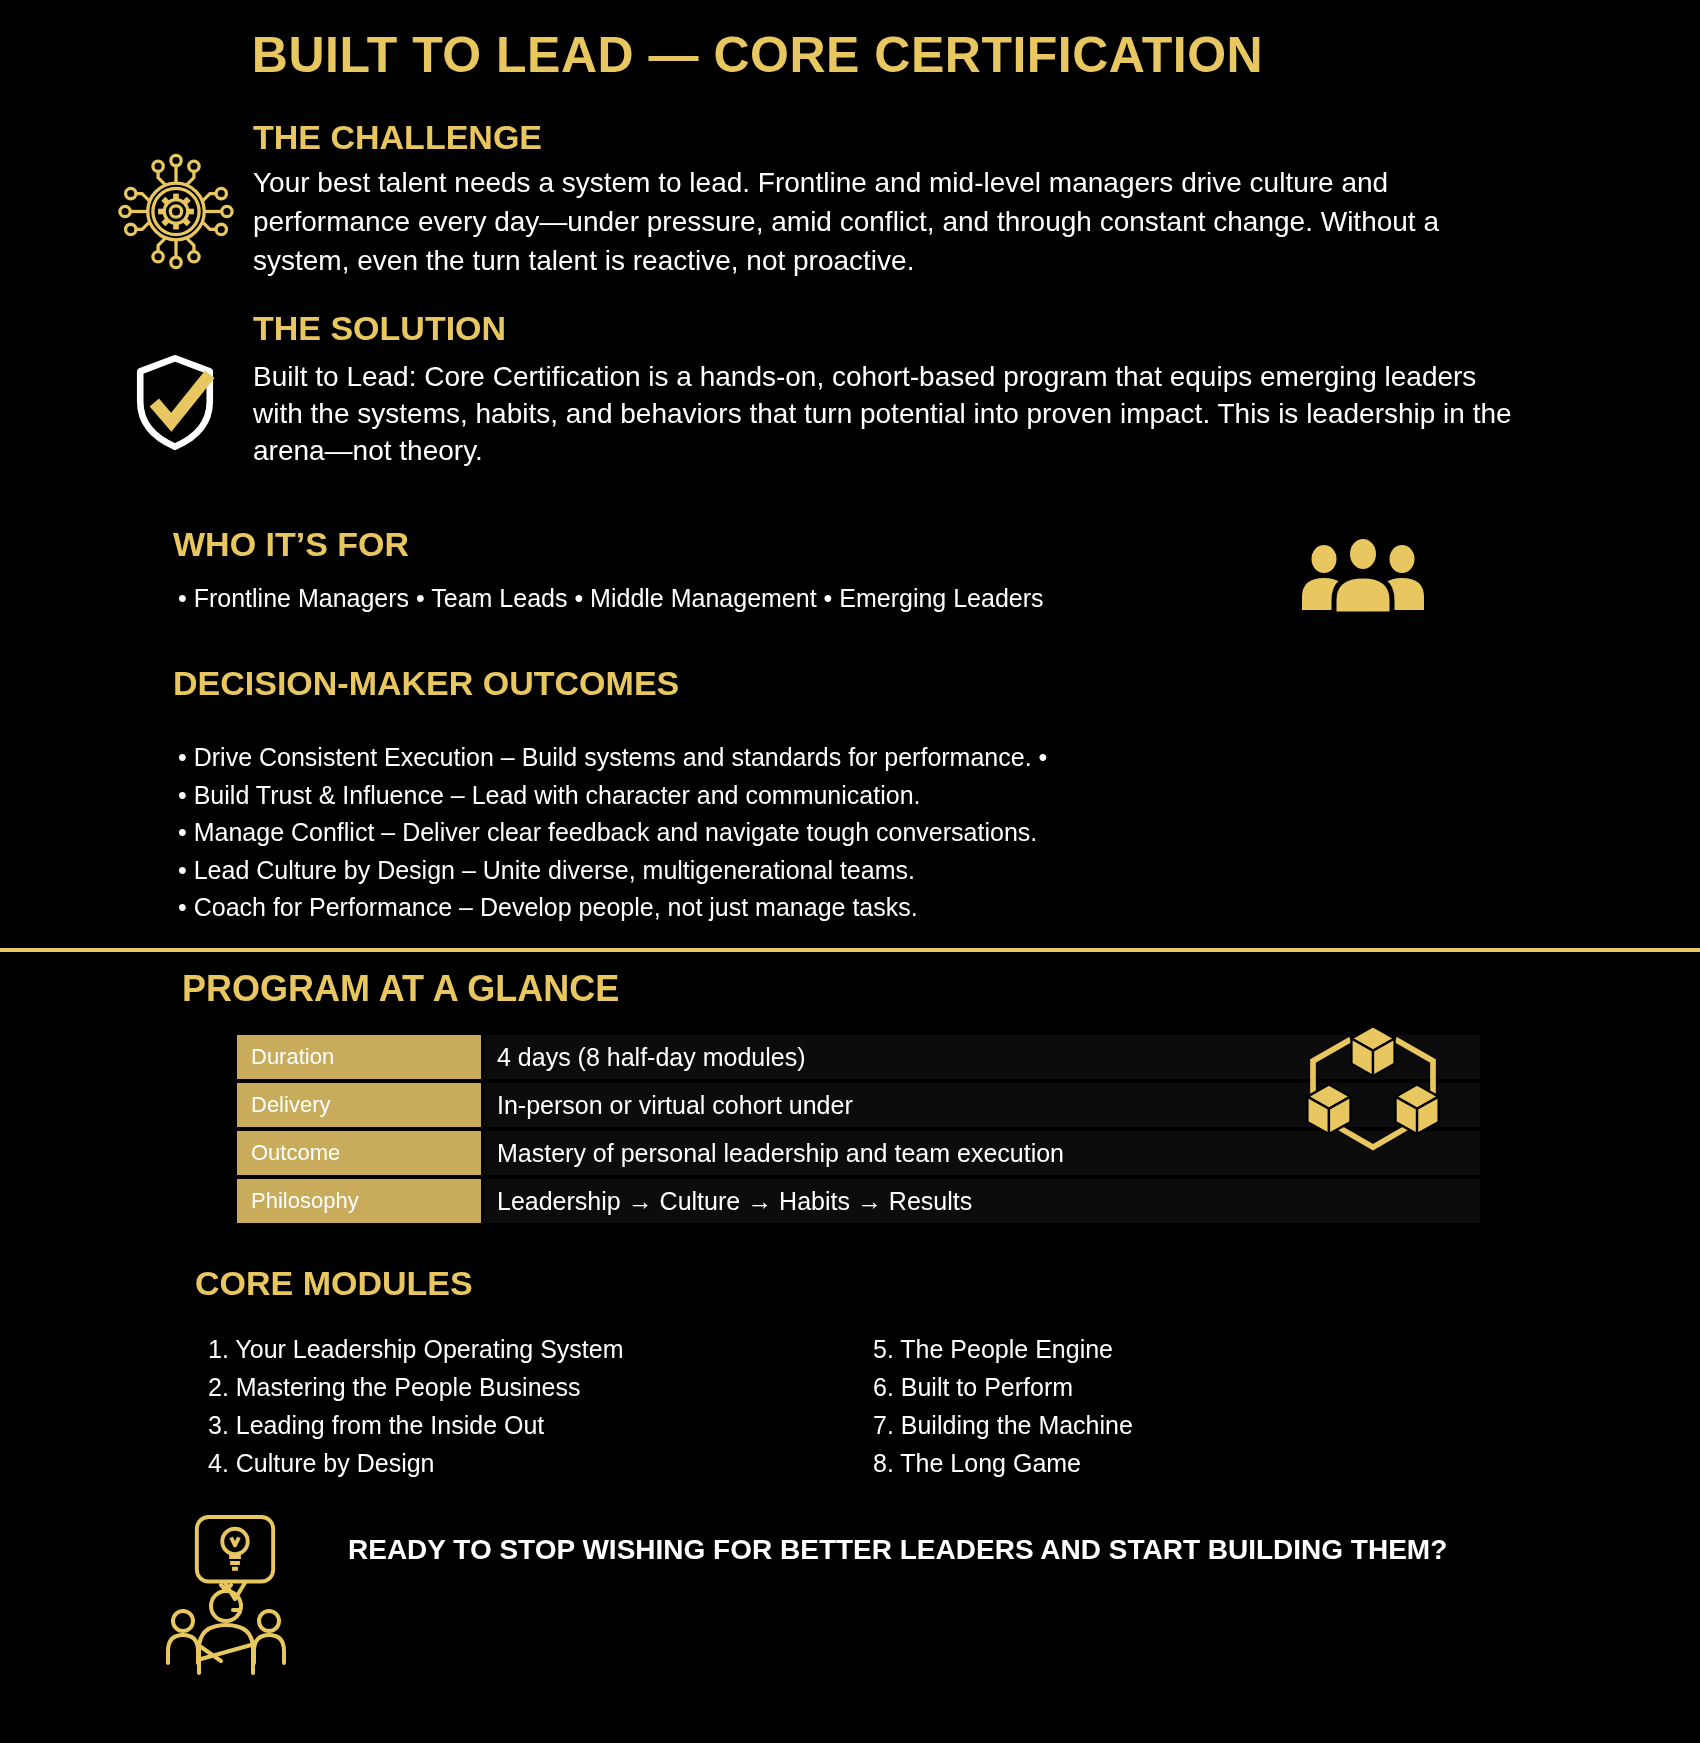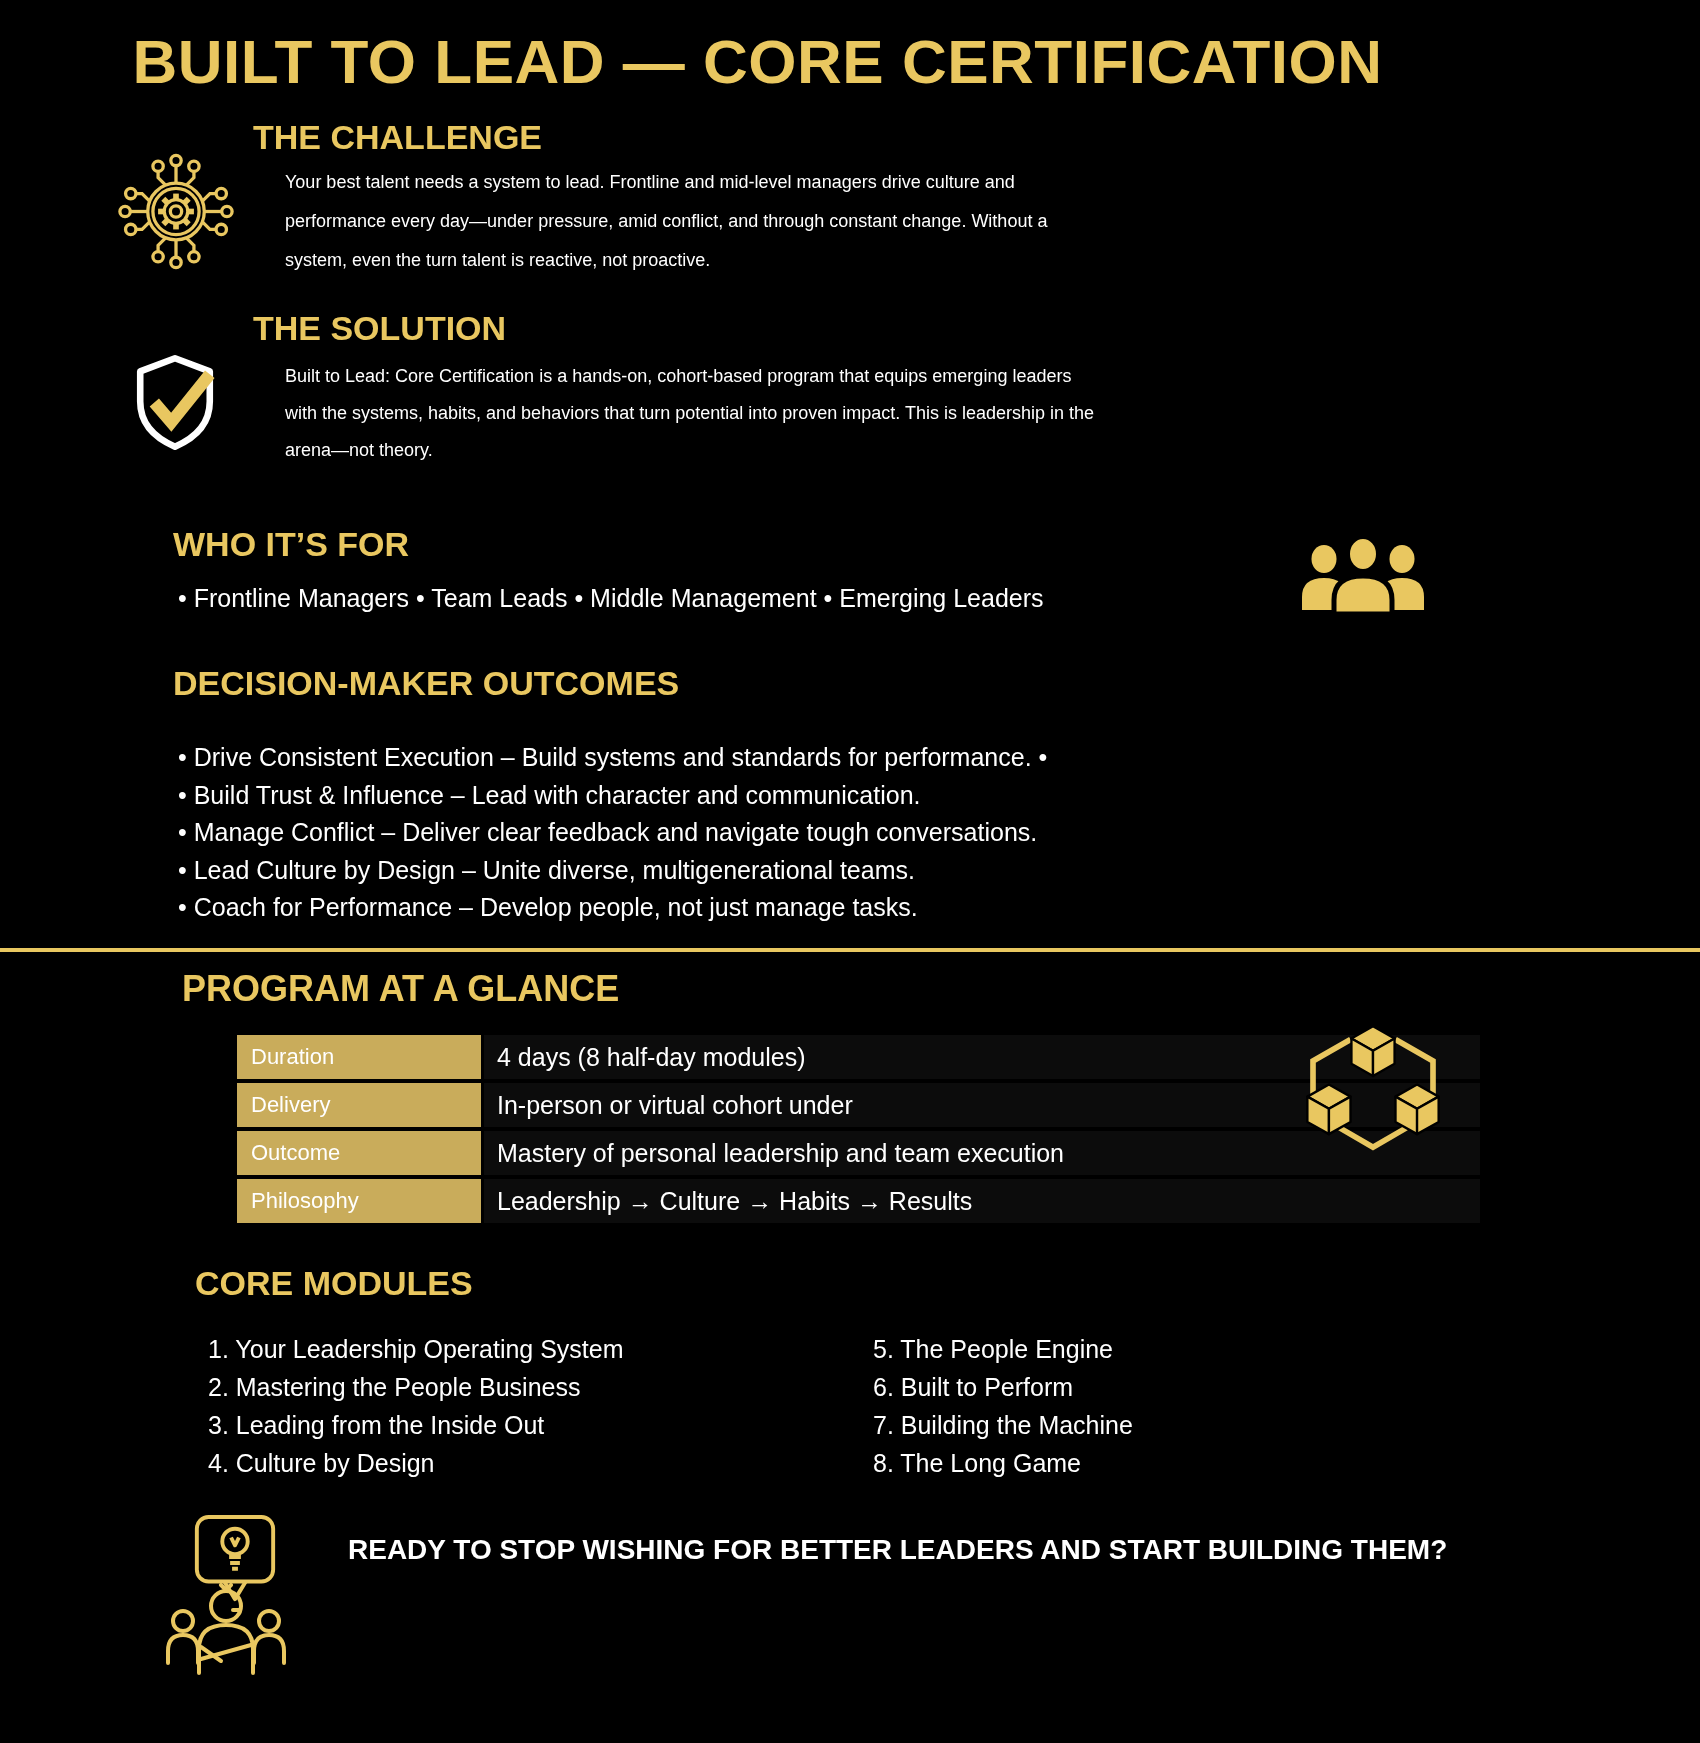--- a/index.html
+++ b/index.html
@@ -9,28 +9,28 @@
     height: 1743px;
     background: #000000;
     font-family: "Liberation Sans", sans-serif;
     color: #FFFFFF;
     overflow: hidden;
   }
   .abs { position: absolute; }
   .title {
     top: 26px; left: 0; width: 1515px;
     text-align: center;
-    font-size: 62px; font-weight: bold;
+    font-size: 50px; font-weight: bold;
     color: #E9C760; letter-spacing: 0.5px;
   }
   .heading {
     font-size: 34px; font-weight: bold;
     color: #E9C760; white-space: nowrap;
   }
-  .body-text { font-size: 18px; line-height: 39px; color: #FFFFFF; margin-left: 32px; }
+  .body-text { font-size: 28px; line-height: 39px; color: #FFFFFF; }
   .line { white-space: nowrap; }
   .bullet-line { font-size: 25px; white-space: nowrap; }
   .outcome-item { font-size: 25px; line-height: 37.5px; white-space: nowrap; }
   .divider { left: 0; top: 948px; width: 1700px; height: 4px; background: #E9C760; }
   .glance-table { left: 237px; top: 1035px; width: 1243px; }
   .g-row { display: flex; height: 44px; margin-bottom: 4px; }
   .g-label {
     width: 244px; background: #C9AC5B; color: #FFFFFF;
     font-size: 22px; display: flex; align-items: center;
     padding-left: 14px; box-sizing: border-box; flex: none;

